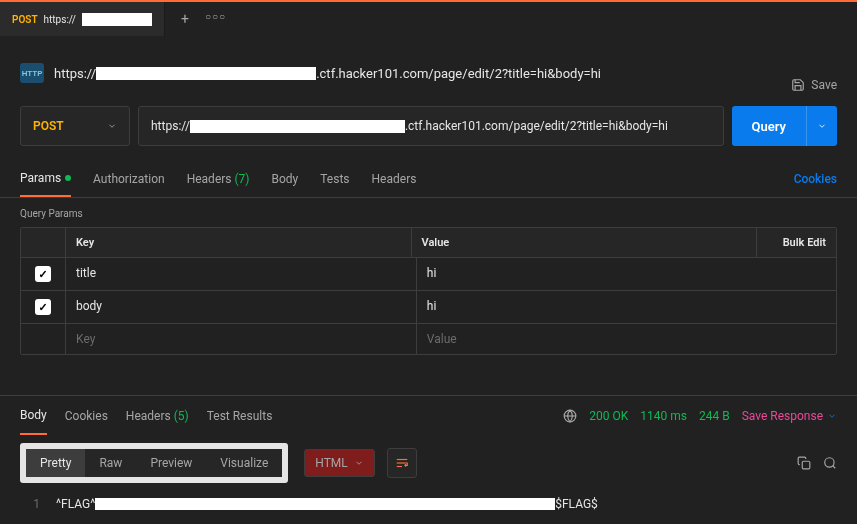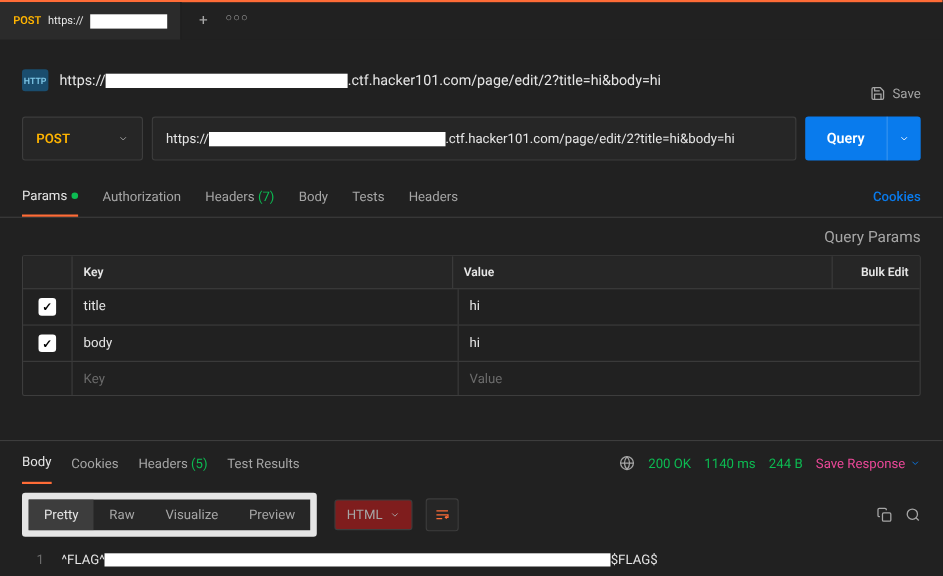--- a/index.html
+++ b/index.html
@@ -21,21 +21,21 @@
 .url-input { background:transparent; border:none; color:#e6e6e6; font-size:12px; width:100%; outline:none; display:flex; align-items:center; }
 .send-btn { display:flex; align-items:center; background:#097bed; border-radius:3px; height:40px; color:#fff; font-weight:600; cursor:pointer; }
 .send-label { padding:0 20px; font-size:13px; }
 .send-caret { padding:0 10px; border-left:1px solid rgba(255,255,255,0.2); height:100%; display:flex; align-items:center; }
 .tabs-row { display:flex; align-items:center; padding:0 20px; gap:22px; border-bottom:1px solid #3d3d3d; height:38px; }
 .req-tab { font-size:12px; cursor:pointer; height:100%; display:flex; align-items:center; color:#a6a6a6; }
 .req-tab.active { color:#e6e6e6; border-bottom:2px solid #ff6c37;text-align:center; }
 .dot { width:6px; height:6px; background:#0cbb52; border-radius:50%; margin-left:4px; display:inline-block; }
 .count { color:#0cbb52; }
 .cookies-link { margin-left:auto; color:#097bed; cursor:pointer; font-weight:500; }
-.section-label { padding:10px 20px 8px; font-size:14px; color:#a6a6a6;text-align:right; }
+.section-label { padding:10px 20px 8px; font-size:10px; color:#a6a6a6; }
 .params-table { margin:0 20px; border:1px solid #3d3d3d; border-radius:2px; }
 .params-header { display:flex; background:#262626; border-bottom:1px solid #3d3d3d; }
 .params-row { display:flex; border-bottom:1px solid #3d3d3d; }
 .params-row:last-child { border-bottom:none; }
 .col-check { width:44px; display:flex; align-items:center; justify-content:center; padding:8px 0; }
 .col-key { flex:1; padding:8px 10px; border-left:1px solid #3d3d3d; font-size:12px; color:#e6e6e6; }
 .col-value { flex:1; padding:8px 10px; border-left:1px solid #3d3d3d; font-size:12px; color:#e6e6e6; }
 .col-bulk { width:80px; padding:8px 10px; border-left:1px solid #3d3d3d; font-weight:600; font-size:11px; color:#e6e6e6; cursor:pointer; text-align:right; }
 .params-header .col-key,.params-header .col-value { font-weight:600; color:#e6e6e6; font-size:11px; }
 .checkbox { width:16px; height:16px; background:#fff; border-radius:3px; display:flex; align-items:center; justify-content:center; color:#000; font-size:11px; font-weight:bold; }
@@ -181,22 +181,22 @@
           <polyline points="6 9 12 15 18 9"></polyline>
         </svg>
     </div>
   </div>
 </div>
 
 <div class="viewer-bar">
   <div class="viewer-tabs">
     <div class="viewer-tab active">Pretty</div>
     <div class="viewer-tab">Raw</div>
+    <div class="viewer-tab">Preview</div>
     <div class="viewer-tab">Visualize</div>
-    <div class="viewer-tab">Preview</div>
   </div>
   <div class="lang-select">
     <span>HTML</span>
     <svg width="10" height="10" viewBox="0 0 24 24" fill="none" stroke="#a6a6a6" stroke-width="2">
         <polyline points="6 9 12 15 18 9"></polyline>
       </svg>
   </div>
   <div class="wrap-btn">
     <svg width="14" height="14" viewBox="0 0 24 24" fill="none" stroke="currentColor" stroke-width="2">
         <line x1="3" y1="6" x2="21" y2="6"></line>

